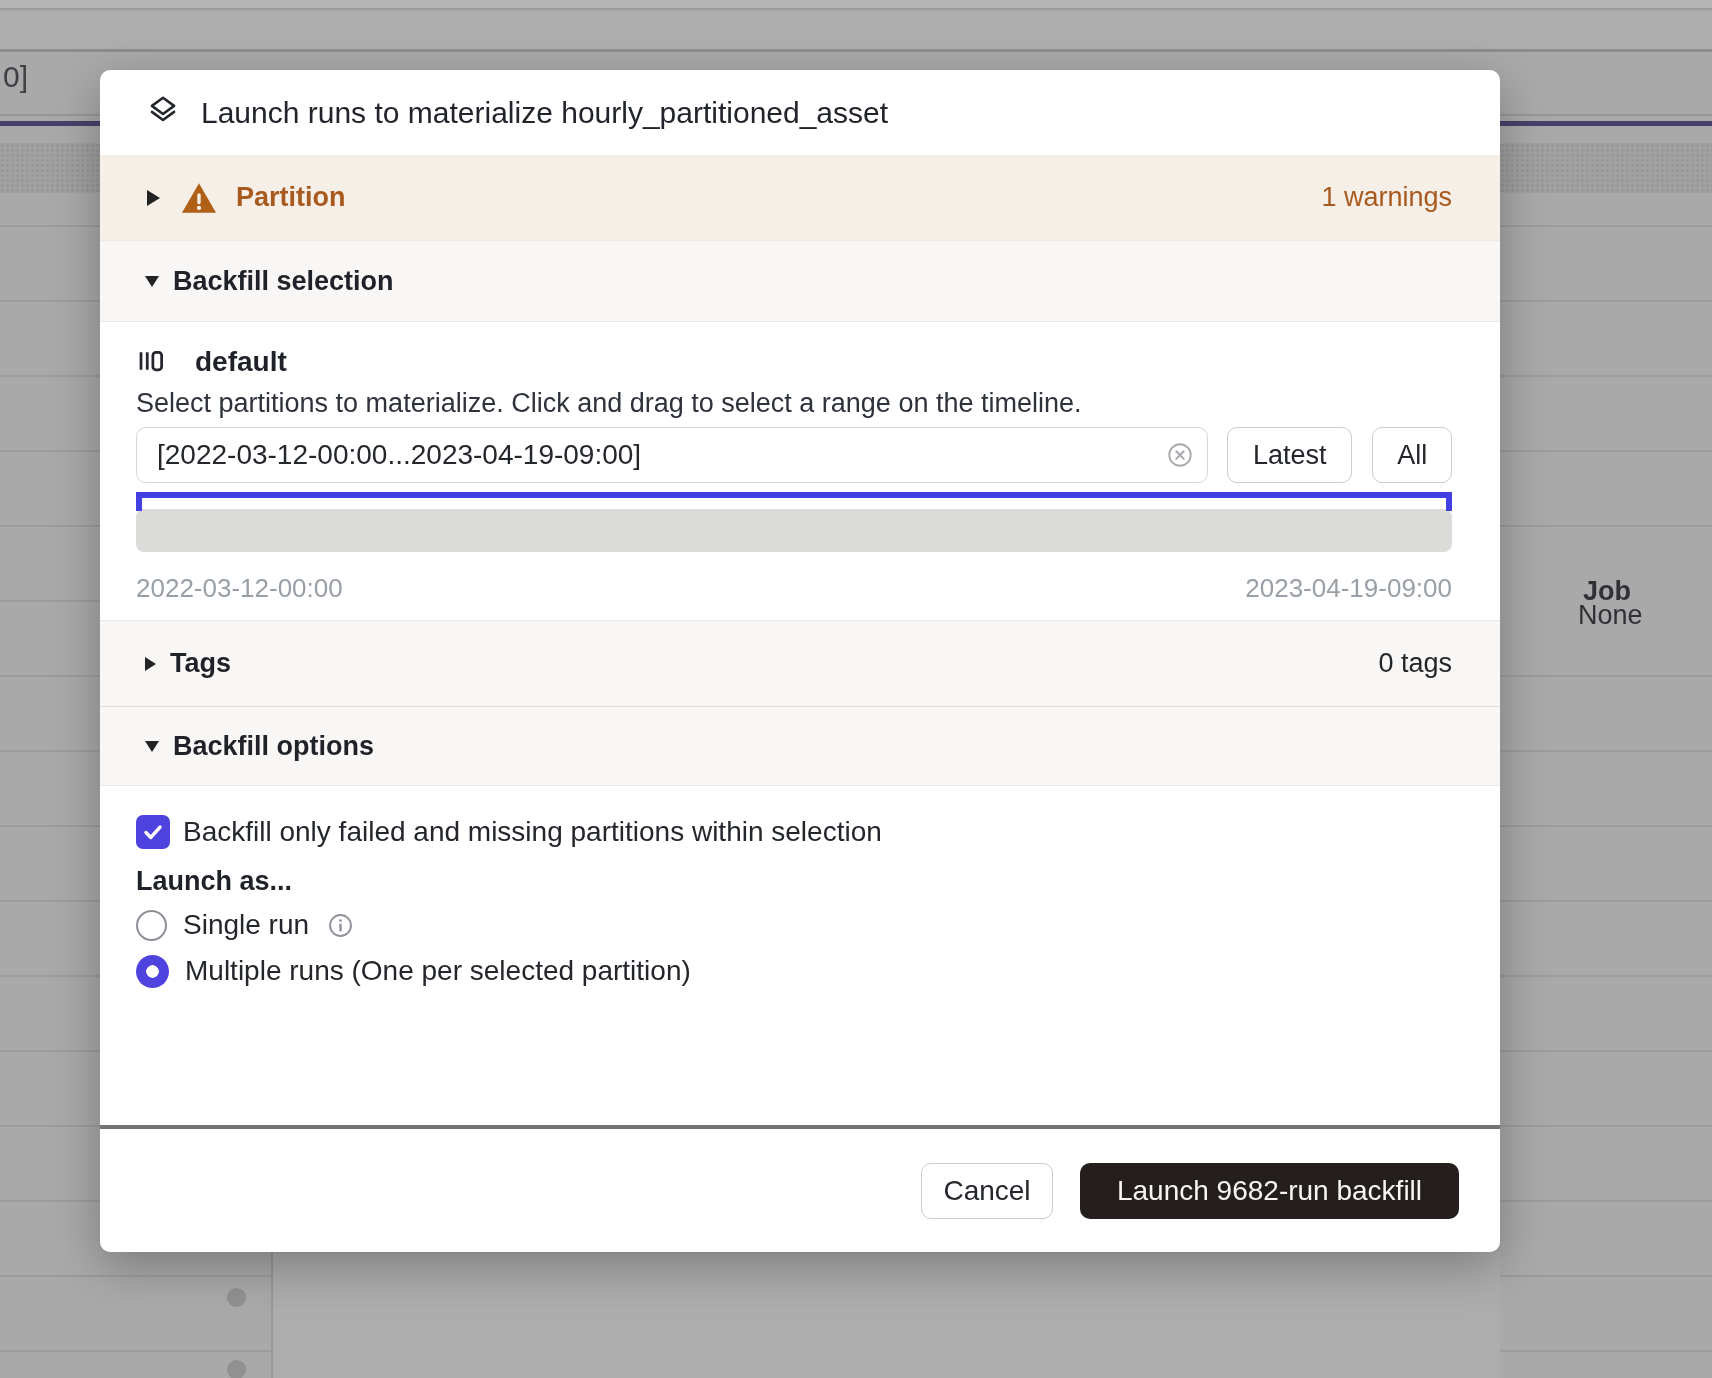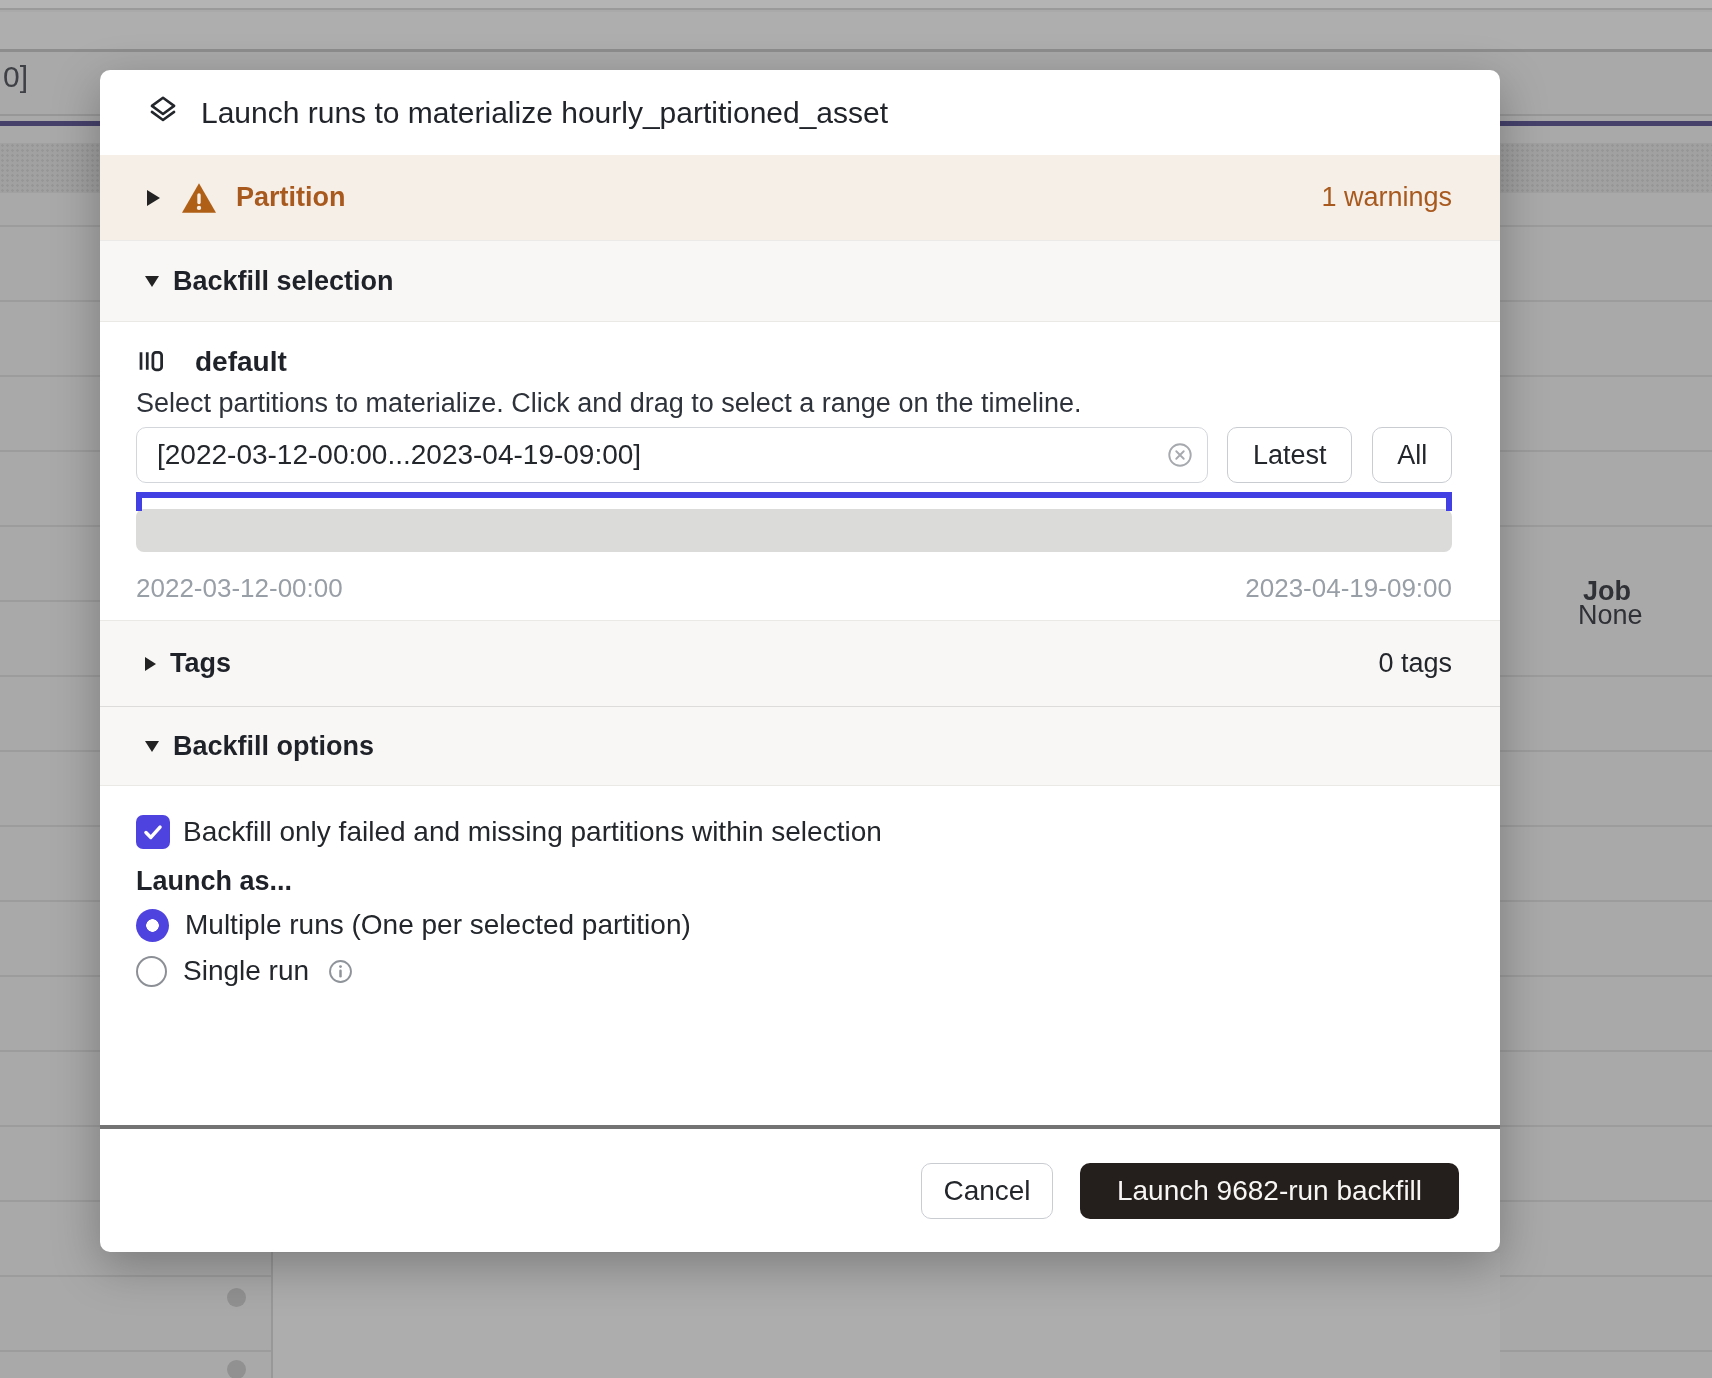--- a/index.html
+++ b/index.html
@@ -188,34 +188,34 @@
         <svg width="26" height="26" viewBox="0 0 24 24" fill="none">
           <path d="M5.5 12.5 L10 17 L18.5 7.5" stroke="#ffffff" stroke-width="3.2" stroke-linecap="round" stroke-linejoin="round"></path>
         </svg>
       </span>
       <span class="cb-label">Backfill only failed and missing partitions within selection</span>
     </div>
 
     <div class="launch-as">Launch as...</div>
 
     <div class="radio-row">
-      <span class="radio-on"></span>
-      <span class="radio-label">Multiple runs (One per selected partition)</span>
-    </div>
-
-    <div class="radio-row">
       <span class="radio-off"></span>
       <span class="radio-label">Single run</span>
       <span style="display:flex; margin-left:2px;">
         <svg width="27" height="27" viewBox="0 0 24 24" fill="none">
           <circle cx="12" cy="12" r="9.3" stroke="#8f939a" stroke-width="1.7"></circle>
           <circle cx="12" cy="7.6" r="1.25" fill="#8f939a"></circle>
           <rect x="10.9" y="10.3" width="2.2" height="7" rx="1.1" fill="#8f939a"></rect>
         </svg>
       </span>
     </div>
+
+    <div class="radio-row">
+      <span class="radio-on"></span>
+      <span class="radio-label">Multiple runs (One per selected partition)</span>
+    </div>
   </div>
 
   <div class="m-footer">
     <button class="btn-cancel">Cancel</button>
     <button class="btn-launch">Launch 9682-run backfill</button>
   </div>
 </div>
 
 </body></html>

